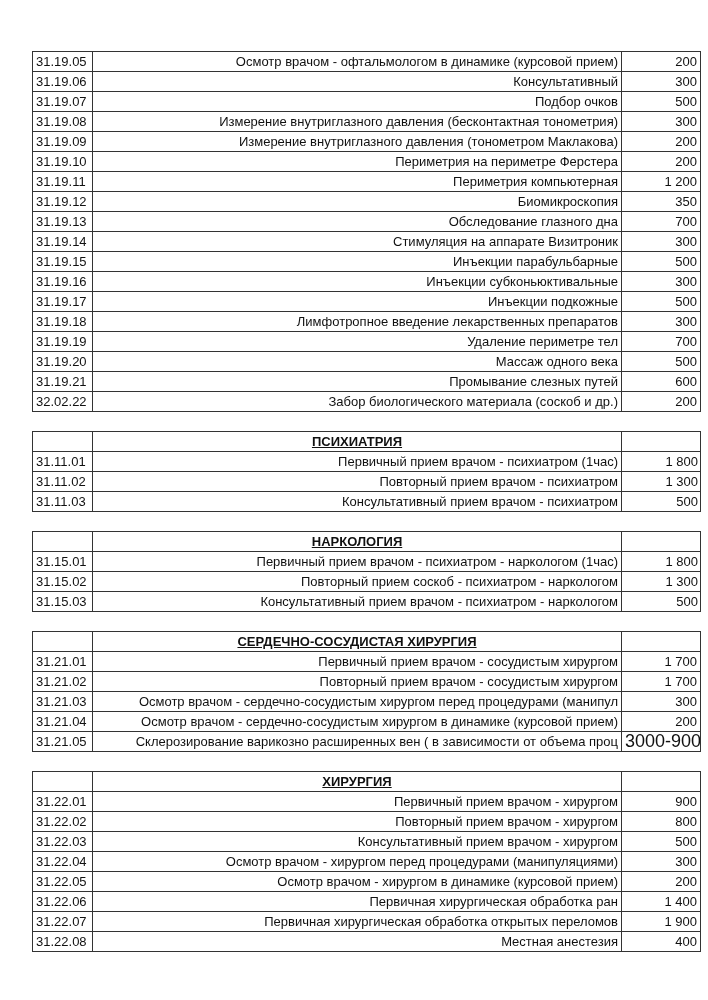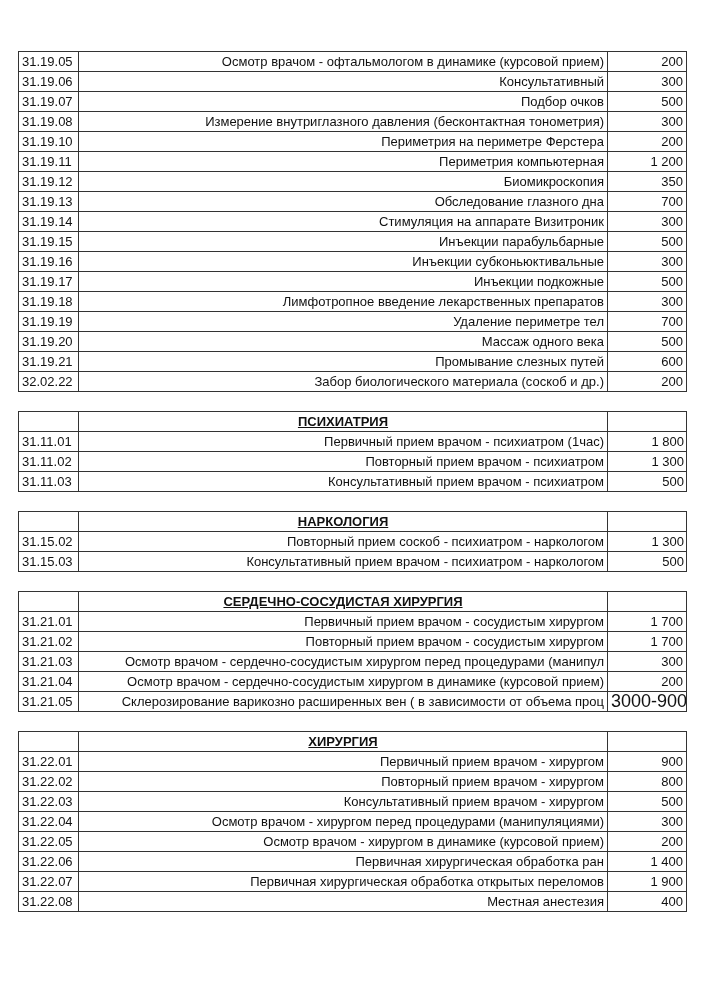--- a/index.html
+++ b/index.html
@@ -1,18 +1,18 @@
 <!DOCTYPE html>
 <html><head>
 <meta charset="utf-8">
 <style>
   html, body { margin: 0; padding: 0; background: #ffffff; }
   body { width: 708px; height: 1000px; position: relative; overflow: hidden;
          font-family: "Liberation Sans", sans-serif; color: #111; }
-  .page { position: absolute; left: 18px; top: 51px; width: 668px; }
+  .page { position: absolute; left: 32px; top: 51px; width: 668px; }
   table.pricelist { border-collapse: collapse; width: 668px; table-layout: fixed; font-size: 13px; }
   table.pricelist td { border: 1px solid #333; height: 19px; padding: 0 3px; line-height: 19px;
                        white-space: nowrap; overflow: hidden; }
   col.c-code { width: 60px; }
   col.c-name { width: 529px; }
   col.c-price { width: 79px; }
   td.code { text-align: left; padding-left: 2px; letter-spacing: 0; }
   td.name { text-align: right; }
   td.price { text-align: right; font-weight: normal; padding-right: 18px; }
   td.price.flush { padding-right: 2px; }
@@ -45,20 +45,25 @@
           <td class="code">31.19.07</td>
           <td class="name">Подбор очков</td>
           <td class="price">500</td>
         </tr>
         <tr>
           <td class="code">31.19.08</td>
           <td class="name">Измерение внутриглазного давления (бесконтактная тонометрия)</td>
           <td class="price">300</td>
         </tr>
         <tr>
+          <td class="code">31.19.09</td>
+          <td class="name">Измерение внутриглазного давления (тонометром Маклакова)</td>
+          <td class="price">200</td>
+        </tr>
+        <tr>
           <td class="code">31.19.10</td>
           <td class="name">Периметрия на периметре Ферстера</td>
           <td class="price">200</td>
         </tr>
         <tr>
           <td class="code">31.19.11</td>
           <td class="name">Периметрия компьютерная</td>
           <td class="price">1 200</td>
         </tr>
         <tr>
@@ -139,20 +144,25 @@
           <td class="name">Консультативный прием врачом - психиатром</td>
           <td class="price flush">500</td>
         </tr>
         <tr class="gap">
           <td colspan="3" style="border: none;"></td>
         </tr>
         <tr class="section">
           <td></td>
           <td class="title">НАРКОЛОГИЯ</td>
           <td></td>
+        </tr>
+        <tr>
+          <td class="code">31.15.01</td>
+          <td class="name">Первичный прием врачом - психиатром - наркологом (1час)</td>
+          <td class="price flush">1 800</td>
         </tr>
         <tr>
           <td class="code">31.15.02</td>
           <td class="name">Повторный прием соскоб - психиатром - наркологом</td>
           <td class="price flush">1 300</td>
         </tr>
         <tr>
           <td class="code">31.15.03</td>
           <td class="name">Консультативный прием врачом - психиатром - наркологом</td>
           <td class="price flush">500</td>

